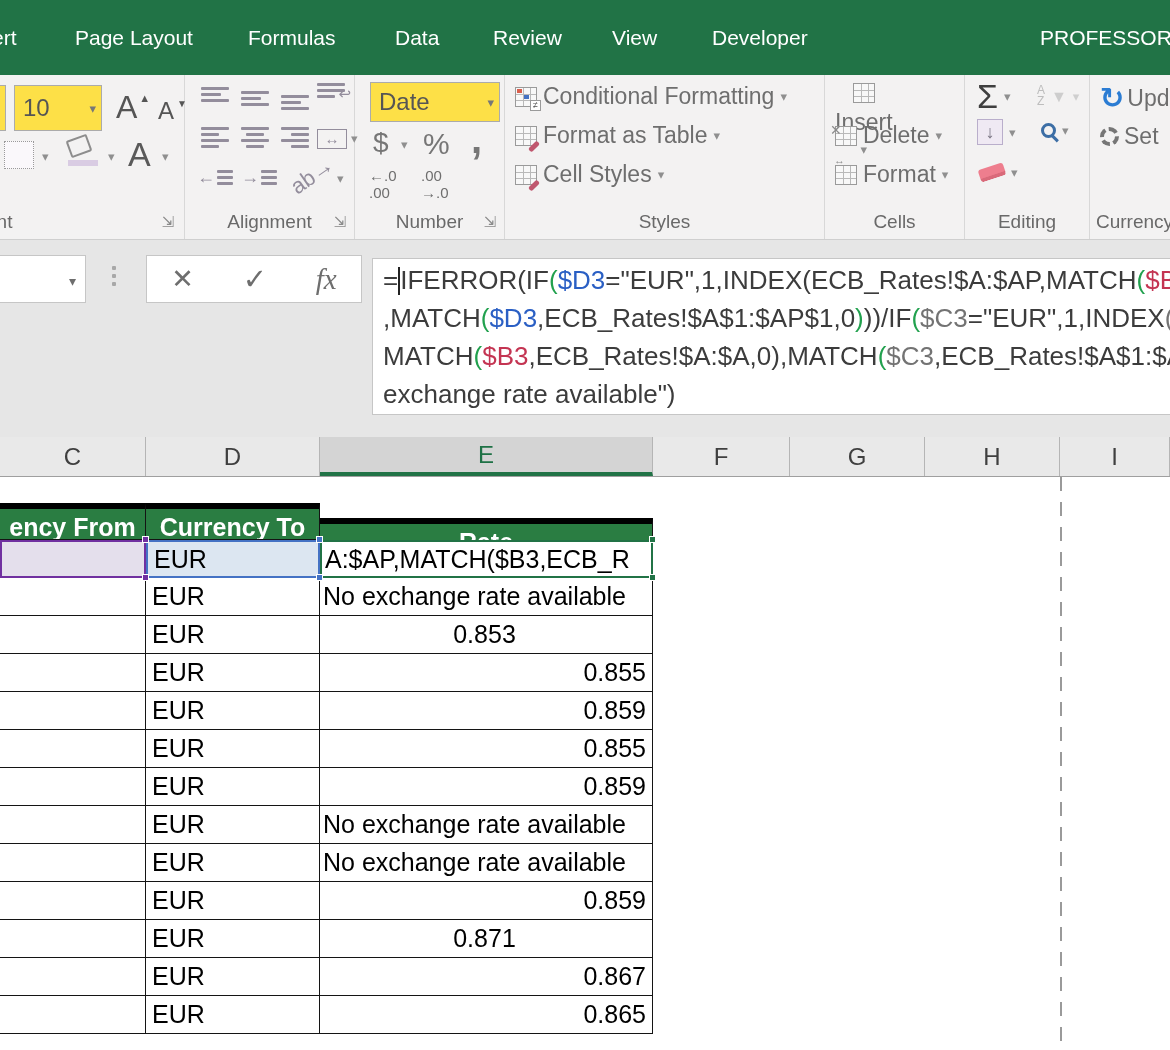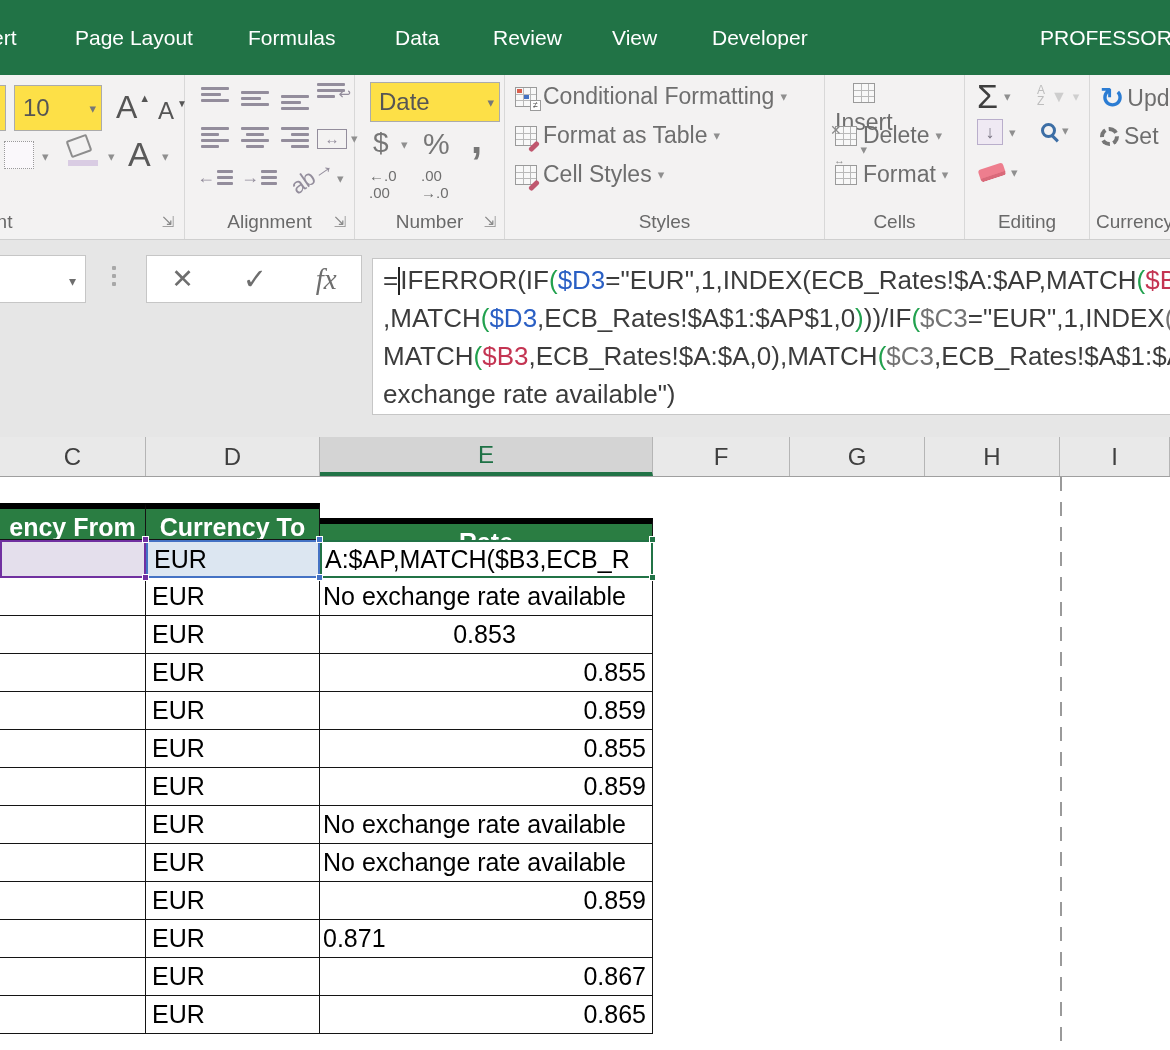--- a/index.html
+++ b/index.html
@@ -352,21 +352,21 @@
       <div class="tcell" style="left: 146px; top: 329px; width: 174px; height: 38px; padding-left: 6px;">EUR</div>
       <div class="tcell" style="left: 320px; top: 329px; width: 333px; height: 38px; text-align: left; padding-left: 3px; padding-right: 6px;">No exchange rate available</div>
       <div class="tcell" style="left: 0px; top: 367px; width: 146px; height: 38px;"></div>
       <div class="tcell" style="left: 146px; top: 367px; width: 174px; height: 38px; padding-left: 6px;">EUR</div>
       <div class="tcell" style="left: 320px; top: 367px; width: 333px; height: 38px; text-align: left; padding-left: 3px; padding-right: 6px;">No exchange rate available</div>
       <div class="tcell" style="left: 0px; top: 405px; width: 146px; height: 38px;"></div>
       <div class="tcell" style="left: 146px; top: 405px; width: 174px; height: 38px; padding-left: 6px;">EUR</div>
       <div class="tcell" style="left: 320px; top: 405px; width: 333px; height: 38px; text-align: right; padding-left: 3px; padding-right: 6px;">0.859</div>
       <div class="tcell" style="left: 0px; top: 443px; width: 146px; height: 38px;"></div>
       <div class="tcell" style="left: 146px; top: 443px; width: 174px; height: 38px; padding-left: 6px;">EUR</div>
-      <div class="tcell" style="left: 320px; top: 443px; width: 333px; height: 38px; text-align: left; padding-left: 3px; padding-right: 6px;">0.871</div>
+      <div class="tcell" style="left: 320px; top: 443px; width: 333px; height: 38px; text-align: center; padding-left: 3px; padding-right: 6px;">0.871</div>
       <div class="tcell" style="left: 0px; top: 481px; width: 146px; height: 38px;"></div>
       <div class="tcell" style="left: 146px; top: 481px; width: 174px; height: 38px; padding-left: 6px;">EUR</div>
       <div class="tcell" style="left: 320px; top: 481px; width: 333px; height: 38px; text-align: right; padding-left: 3px; padding-right: 6px;">0.867</div>
       <div class="tcell" style="left: 0px; top: 519px; width: 146px; height: 38px;"></div>
       <div class="tcell" style="left: 146px; top: 519px; width: 174px; height: 38px; padding-left: 6px;">EUR</div>
       <div class="tcell" style="left: 320px; top: 519px; width: 333px; height: 38px; text-align: right; padding-left: 3px; padding-right: 6px;">0.865</div>
     </div>
 
 </div>
 

